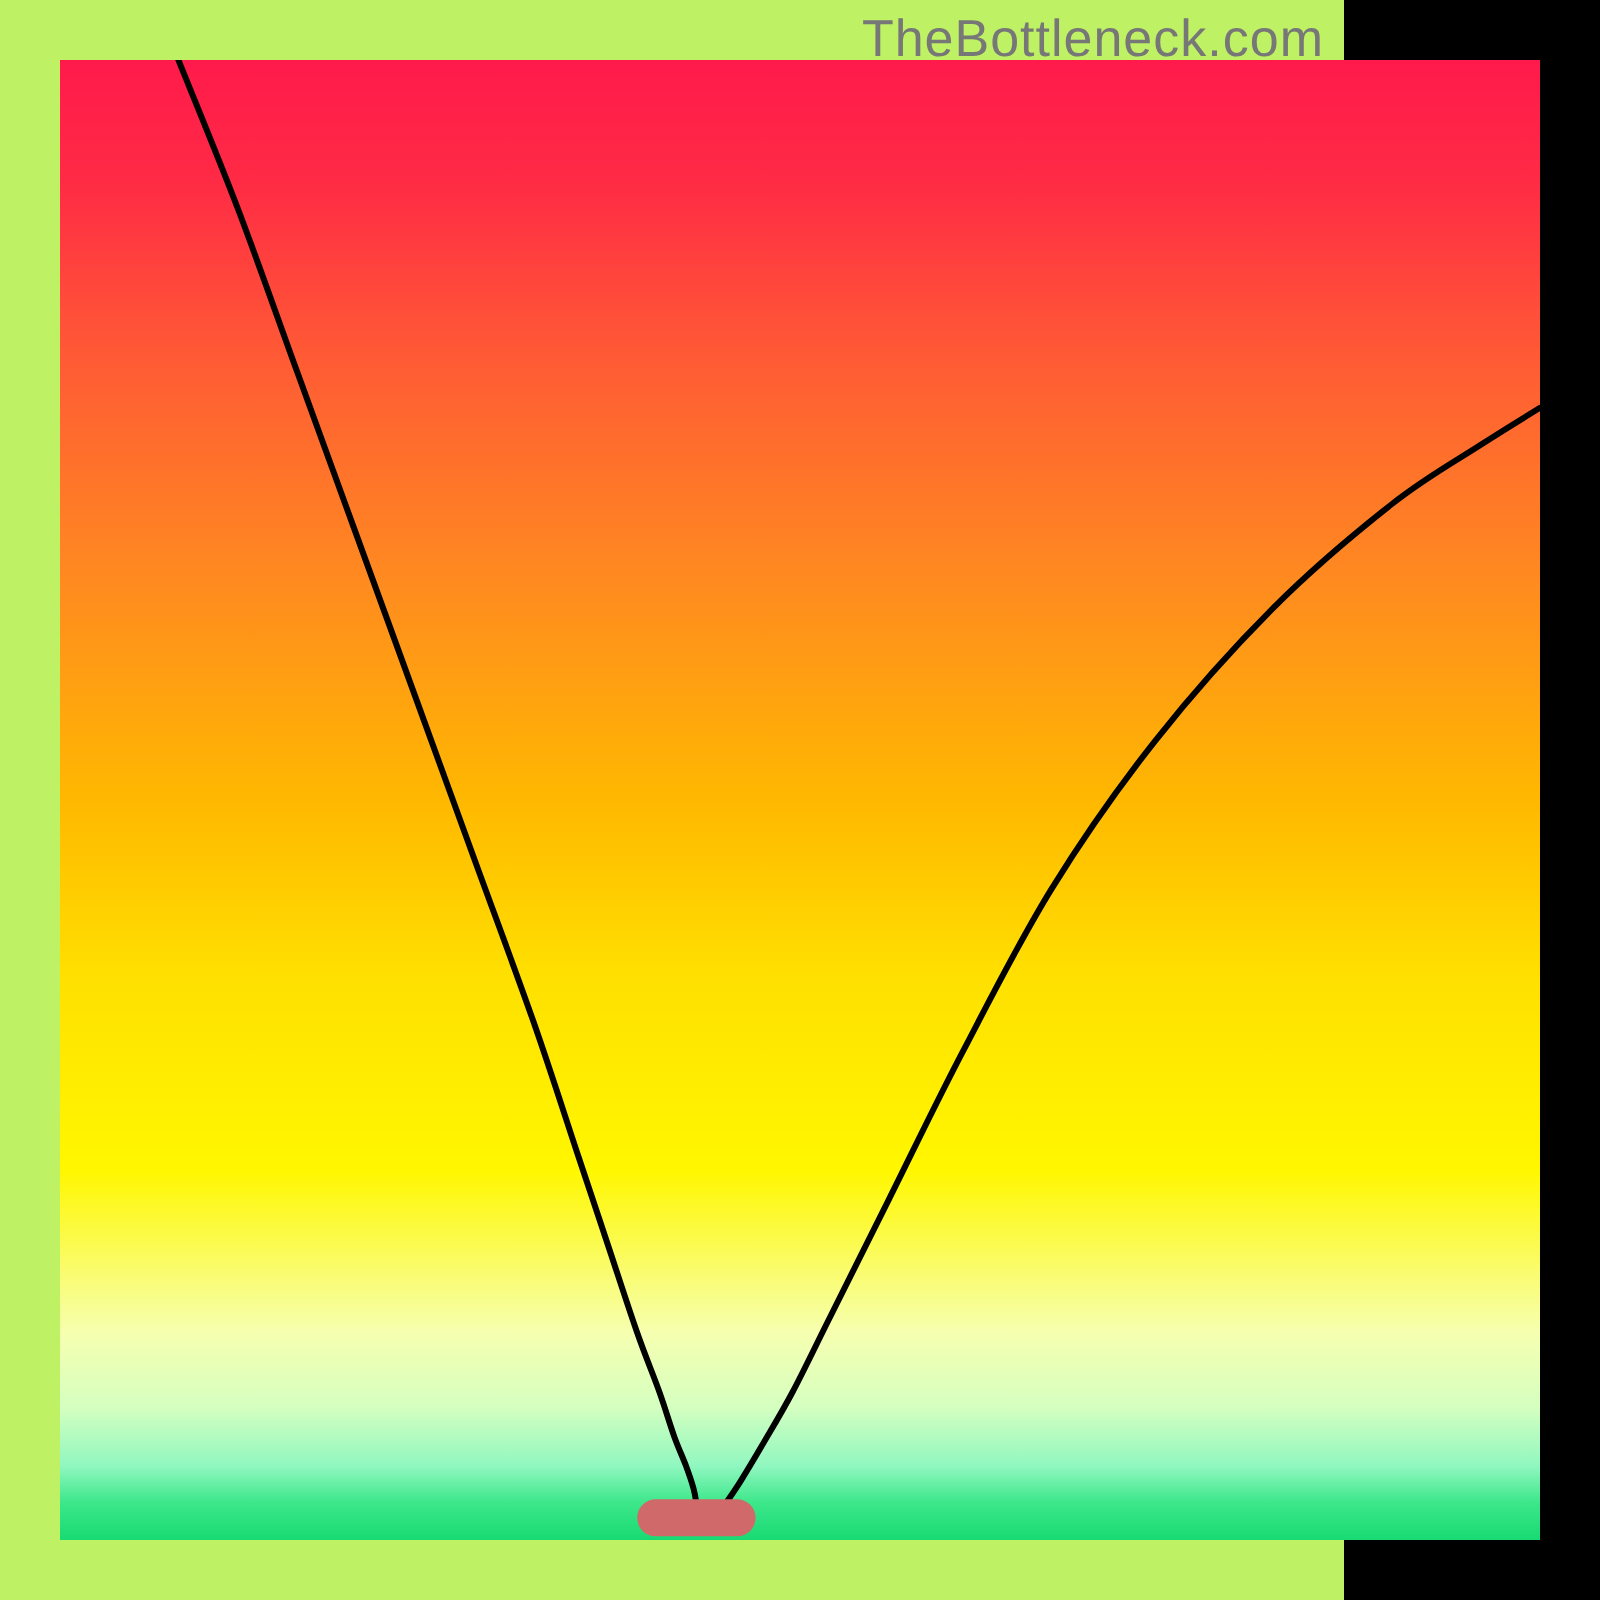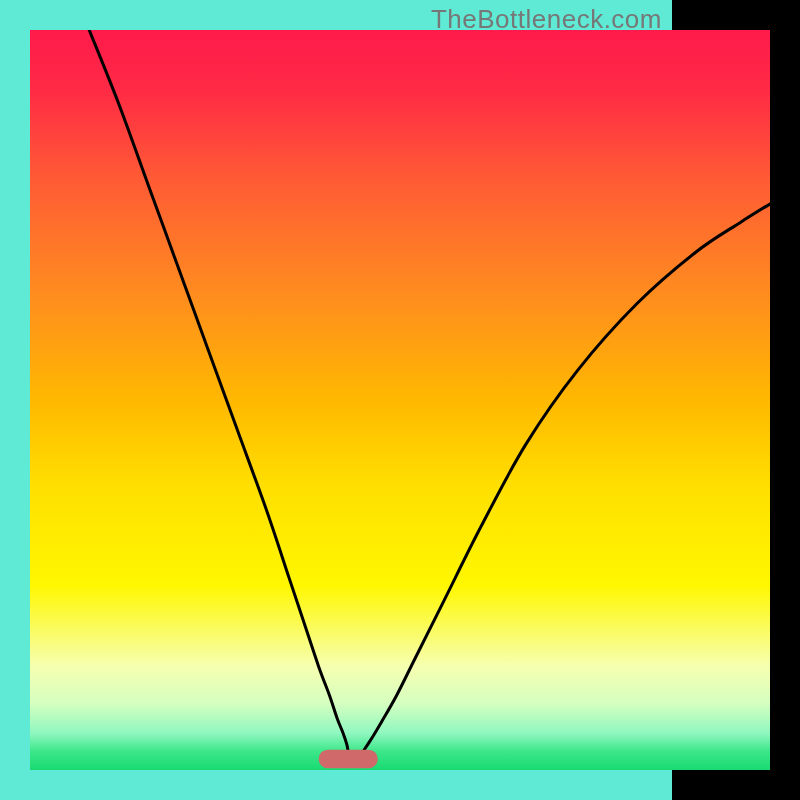--- a/index.html
+++ b/index.html
@@ -10,21 +10,21 @@
     overflow: hidden;
     background: #000;
     font-family: Arial, Helvetica, sans-serif;
   }
   .frame {
     position: absolute;
     left: 0;
     top: 0;
     width: 672px;
     height: 800px;
-    background: #5eead4;
+    background: #bef264;
   }
   .plot {
     position: absolute;
     left: 30px;
     top: 30px;
     width: 740px;
     height: 740px;
     overflow: hidden;
   }
   .watermark {

